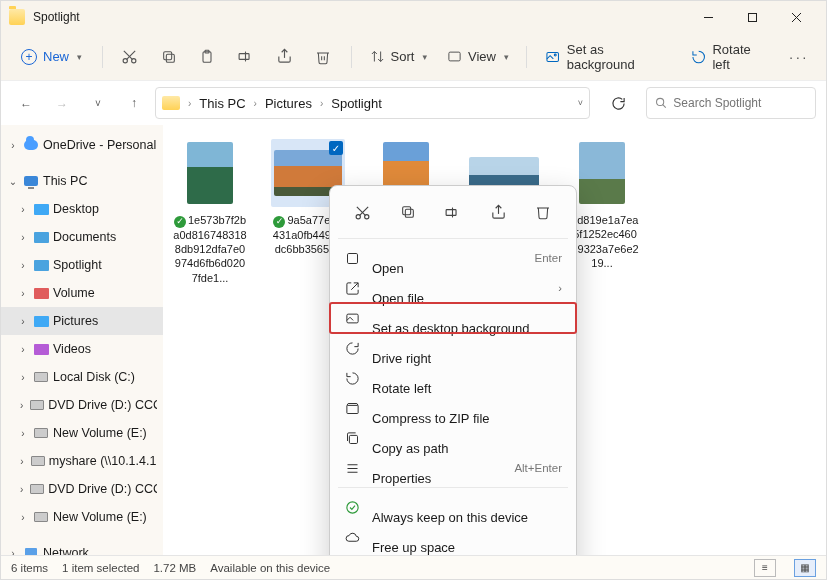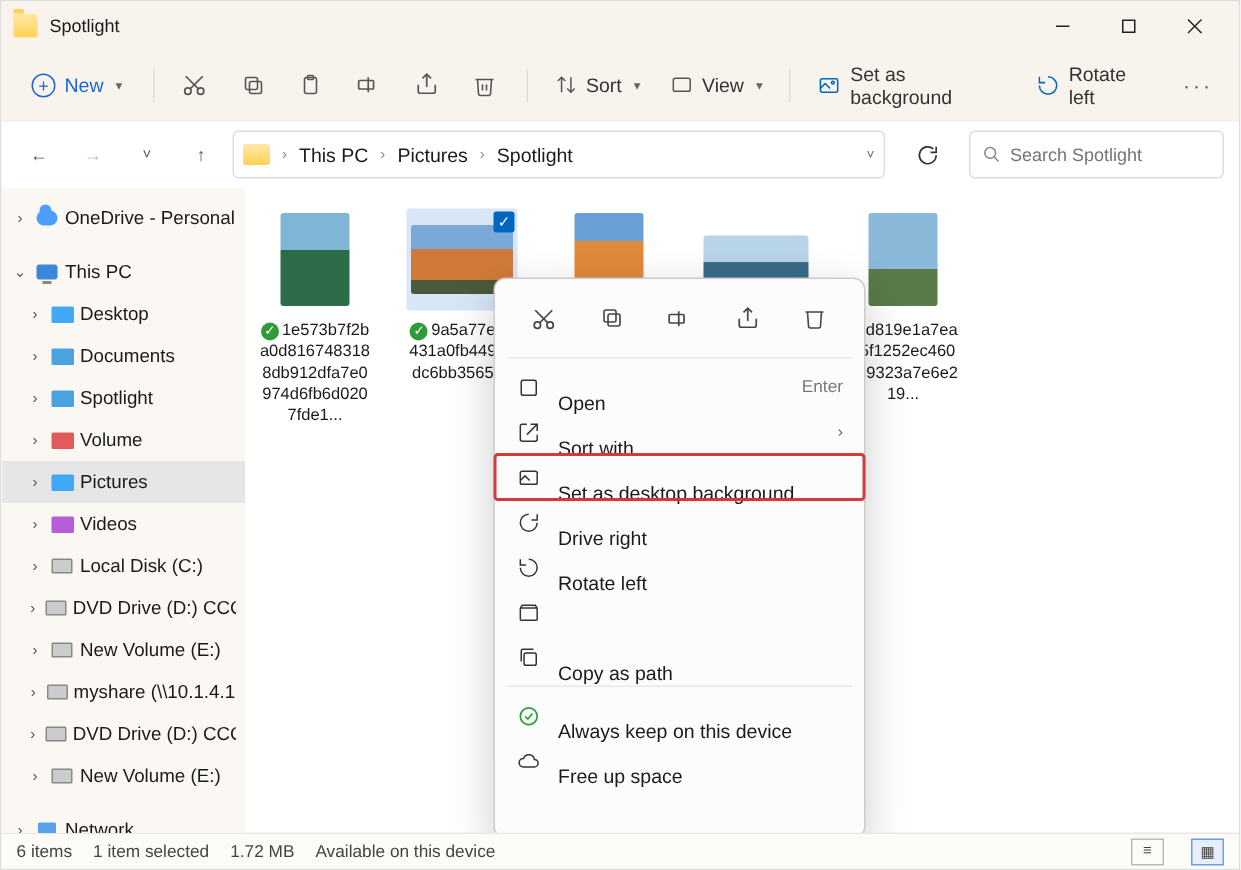--- a/index.html
+++ b/index.html
@@ -425,21 +425,21 @@
             <span class="hint">Enter</span>
           </div>
         <div class="ctx-item">
             <span class="mi">
               <svg width="15" height="15" viewBox="0 0 24 24" fill="none" stroke="#333" stroke-width="1.6">
                 <path d="M14 3h7v7"></path>
                 <line x1="10" y1="14" x2="21" y2="3"></line>
                 <path d="M21 14v5a2 2 0 01-2 2H5a2 2 0 01-2-2V5a2 2 0 012-2h5"></path>
               </svg>
             </span>
-            <span class="mlabel">Sort with</span>
+            <span class="mlabel">Open file</span>
             <span class="subchev">›</span>
           </div>
         <div class="ctx-item hl">
             <span class="mi">
               <svg width="15" height="15" viewBox="0 0 24 24" fill="none" stroke="#333" stroke-width="1.6">
                 <rect x="3" y="5" width="18" height="14" rx="2"></rect>
                 <polyline points="3 15 8 10 13 15"></polyline>
               </svg>
             </span>
             <span class="mlabel">Set as desktop background</span>
@@ -462,29 +462,41 @@
             </span>
             <span class="mlabel">Rotate left</span>
           </div>
         <div class="ctx-item">
             <span class="mi">
               <svg width="15" height="15" viewBox="0 0 24 24" fill="none" stroke="#333" stroke-width="1.6">
                 <path d="M3 7l2-3h14l2 3"></path>
                 <rect x="3" y="7" width="18" height="13" rx="1"></rect>
               </svg>
             </span>
+            <span class="mlabel">Compress to ZIP file</span>
           </div>
         <div class="ctx-item">
             <span class="mi">
               <svg width="15" height="15" viewBox="0 0 24 24" fill="none" stroke="#333" stroke-width="1.6">
                 <rect x="7" y="7" width="13" height="13" rx="2"></rect>
                 <path d="M4 16V5a2 2 0 012-2h11"></path>
               </svg>
             </span>
             <span class="mlabel">Copy as path</span>
+          </div>
+        <div class="ctx-item">
+            <span class="mi">
+              <svg width="15" height="15" viewBox="0 0 24 24" fill="none" stroke="#333" stroke-width="1.6">
+                <line x1="4" y1="6" x2="20" y2="6"></line>
+                <line x1="4" y1="12" x2="20" y2="12"></line>
+                <line x1="4" y1="18" x2="20" y2="18"></line>
+              </svg>
+            </span>
+            <span class="mlabel">Properties</span>
+            <span class="hint">Alt+Enter</span>
           </div>
         <div class="ctx-sep"></div>
         <div class="ctx-item">
             <span class="mi">
               <svg width="15" height="15" viewBox="0 0 24 24" fill="none" stroke="#2e9a3a" stroke-width="1.8">
                 <circle cx="12" cy="12" r="9"></circle>
                 <polyline points="8 12 11 15 16 9"></polyline>
               </svg>
             </span>
             <span class="mlabel">Always keep on this device</span>

